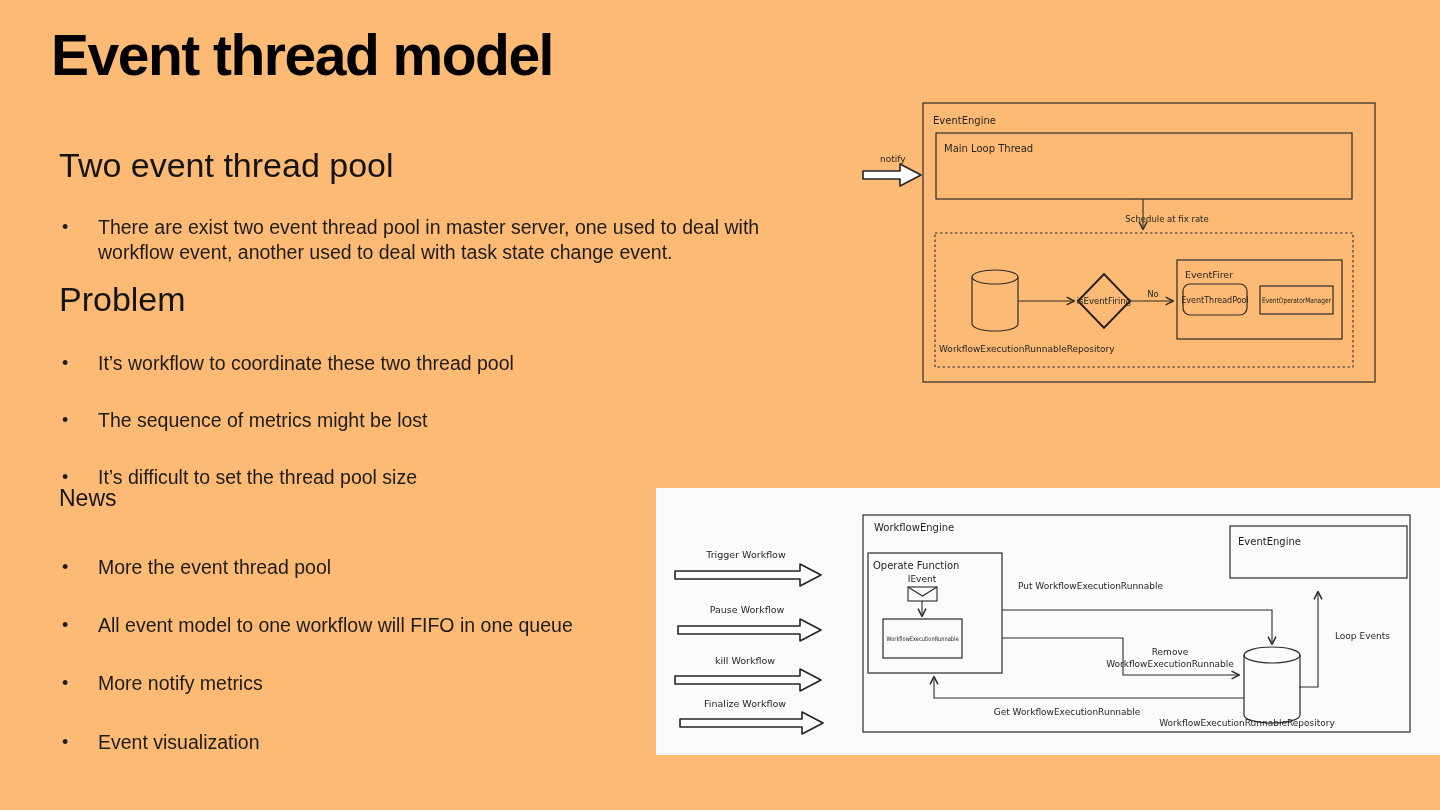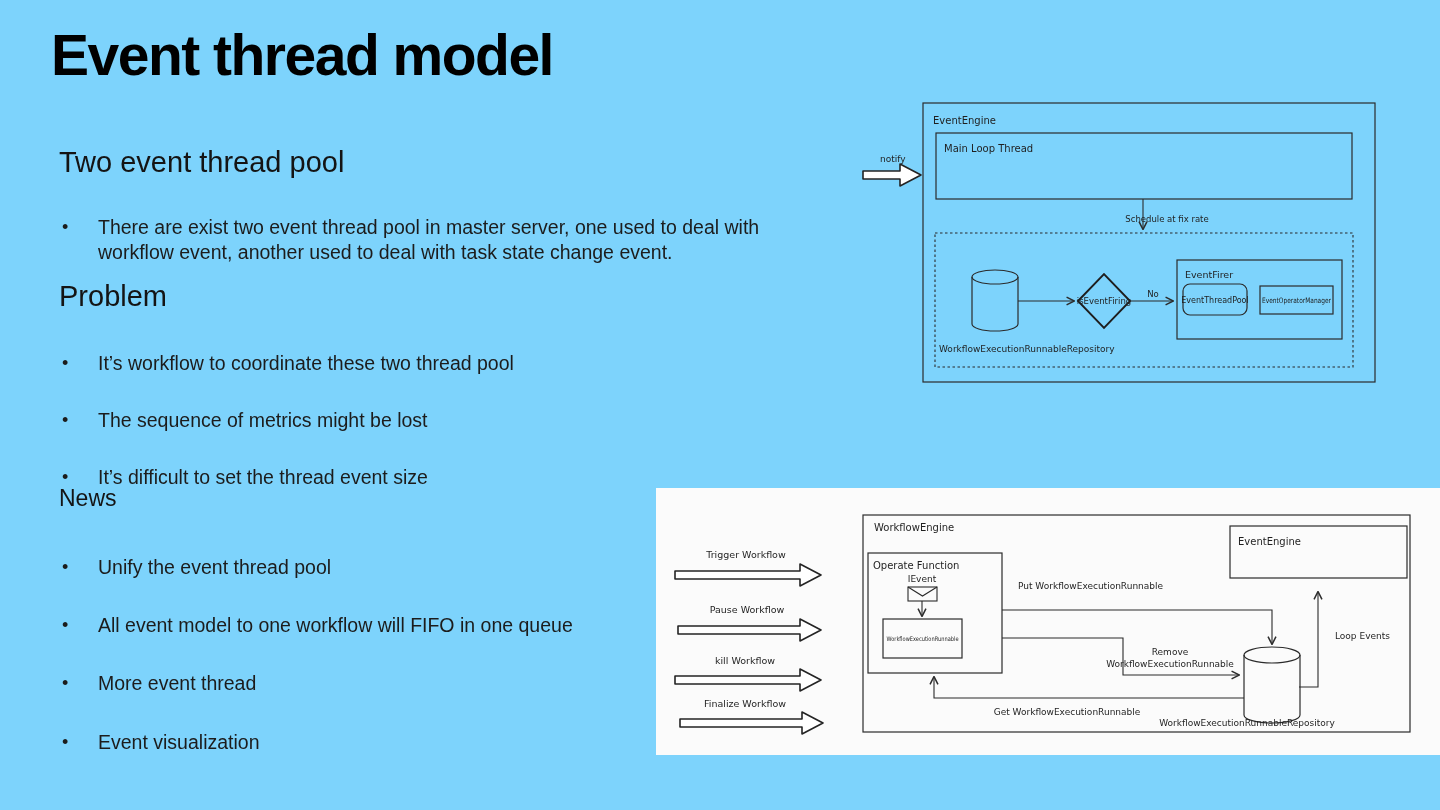--- a/index.html
+++ b/index.html
@@ -1,24 +1,24 @@
 <!DOCTYPE html>
 <html><head>
 <meta charset="utf-8">
 <style>
   html,body{margin:0;padding:0;background:#e9e9e9;}
   .slide{
-    position:relative;width:1440px;height:810px;background:#7dd3fc;
+    position:relative;width:1440px;height:810px;background:#fdba74;
     overflow:hidden;font-family:"Liberation Sans",sans-serif;color:#1a1a1a;
   }
   .title{
     position:absolute;left:51px;top:22px;font-size:57px;font-weight:bold;
     letter-spacing:-1.5px;color:#000;
   }
-  .h2{position:absolute;left:59px;font-size:29px;font-weight:400;color:#141414;}
+  .h2{position:absolute;left:59px;font-size:34px;font-weight:400;color:#141414;}
   .bullet{
     position:absolute;left:59px;display:flex;width:766px;
     font-size:19.5px;line-height:25px;color:#1c1c1c;
   }
   .bullet .dot{flex:none;width:36px;padding-left:3px;font-size:18px;}
   .bullet .btext{flex:1;}
   svg text{font-family:"DejaVu Sans",sans-serif;fill:#1f1f1f;}
   svg .shape{fill:none;stroke:#2b2b2b;stroke-width:1.2;}
   svg .shape2{fill:none;stroke:#2b2b2b;stroke-width:1.1;}
   svg .blockarrow{fill:#ffffff;stroke:#242424;stroke-width:1.6;stroke-linejoin:round;}
@@ -42,35 +42,35 @@
   <div class="bullet" style="top:351px">
     <span class="dot">•</span>
     <span class="btext">It’s workflow to coordinate these two thread pool</span>
   </div>
   <div class="bullet" style="top:408px">
     <span class="dot">•</span>
     <span class="btext">The sequence of metrics might be lost</span>
   </div>
   <div class="bullet" style="top:465px">
     <span class="dot">•</span>
-    <span class="btext">It’s difficult to set the thread event size</span>
+    <span class="btext">It’s difficult to set the thread pool size</span>
   </div>
 
   <div class="h2" style="top:485px;font-size:23px">News</div>
   <div class="bullet" style="top:555px">
     <span class="dot">•</span>
-    <span class="btext">Unify the event thread pool</span>
+    <span class="btext">More the event thread pool</span>
   </div>
   <div class="bullet" style="top:613px">
     <span class="dot">•</span>
     <span class="btext">All event model to one workflow will FIFO in one queue</span>
   </div>
   <div class="bullet" style="top:671px">
     <span class="dot">•</span>
-    <span class="btext">More event thread</span>
+    <span class="btext">More notify metrics</span>
   </div>
   <div class="bullet" style="top:730px">
     <span class="dot">•</span>
     <span class="btext">Event visualization</span>
   </div>
 
   <svg class="d1" width="522" height="292" viewBox="0 0 522 292">
     <defs>
       <marker id="a1" viewBox="0 0 10 10" refX="8.5" refY="5" markerWidth="9" markerHeight="9" orient="auto">
         <path d="M1,1 L9,5 L1,9" fill="none" stroke="#2b2b2b" stroke-width="1.5"></path>

